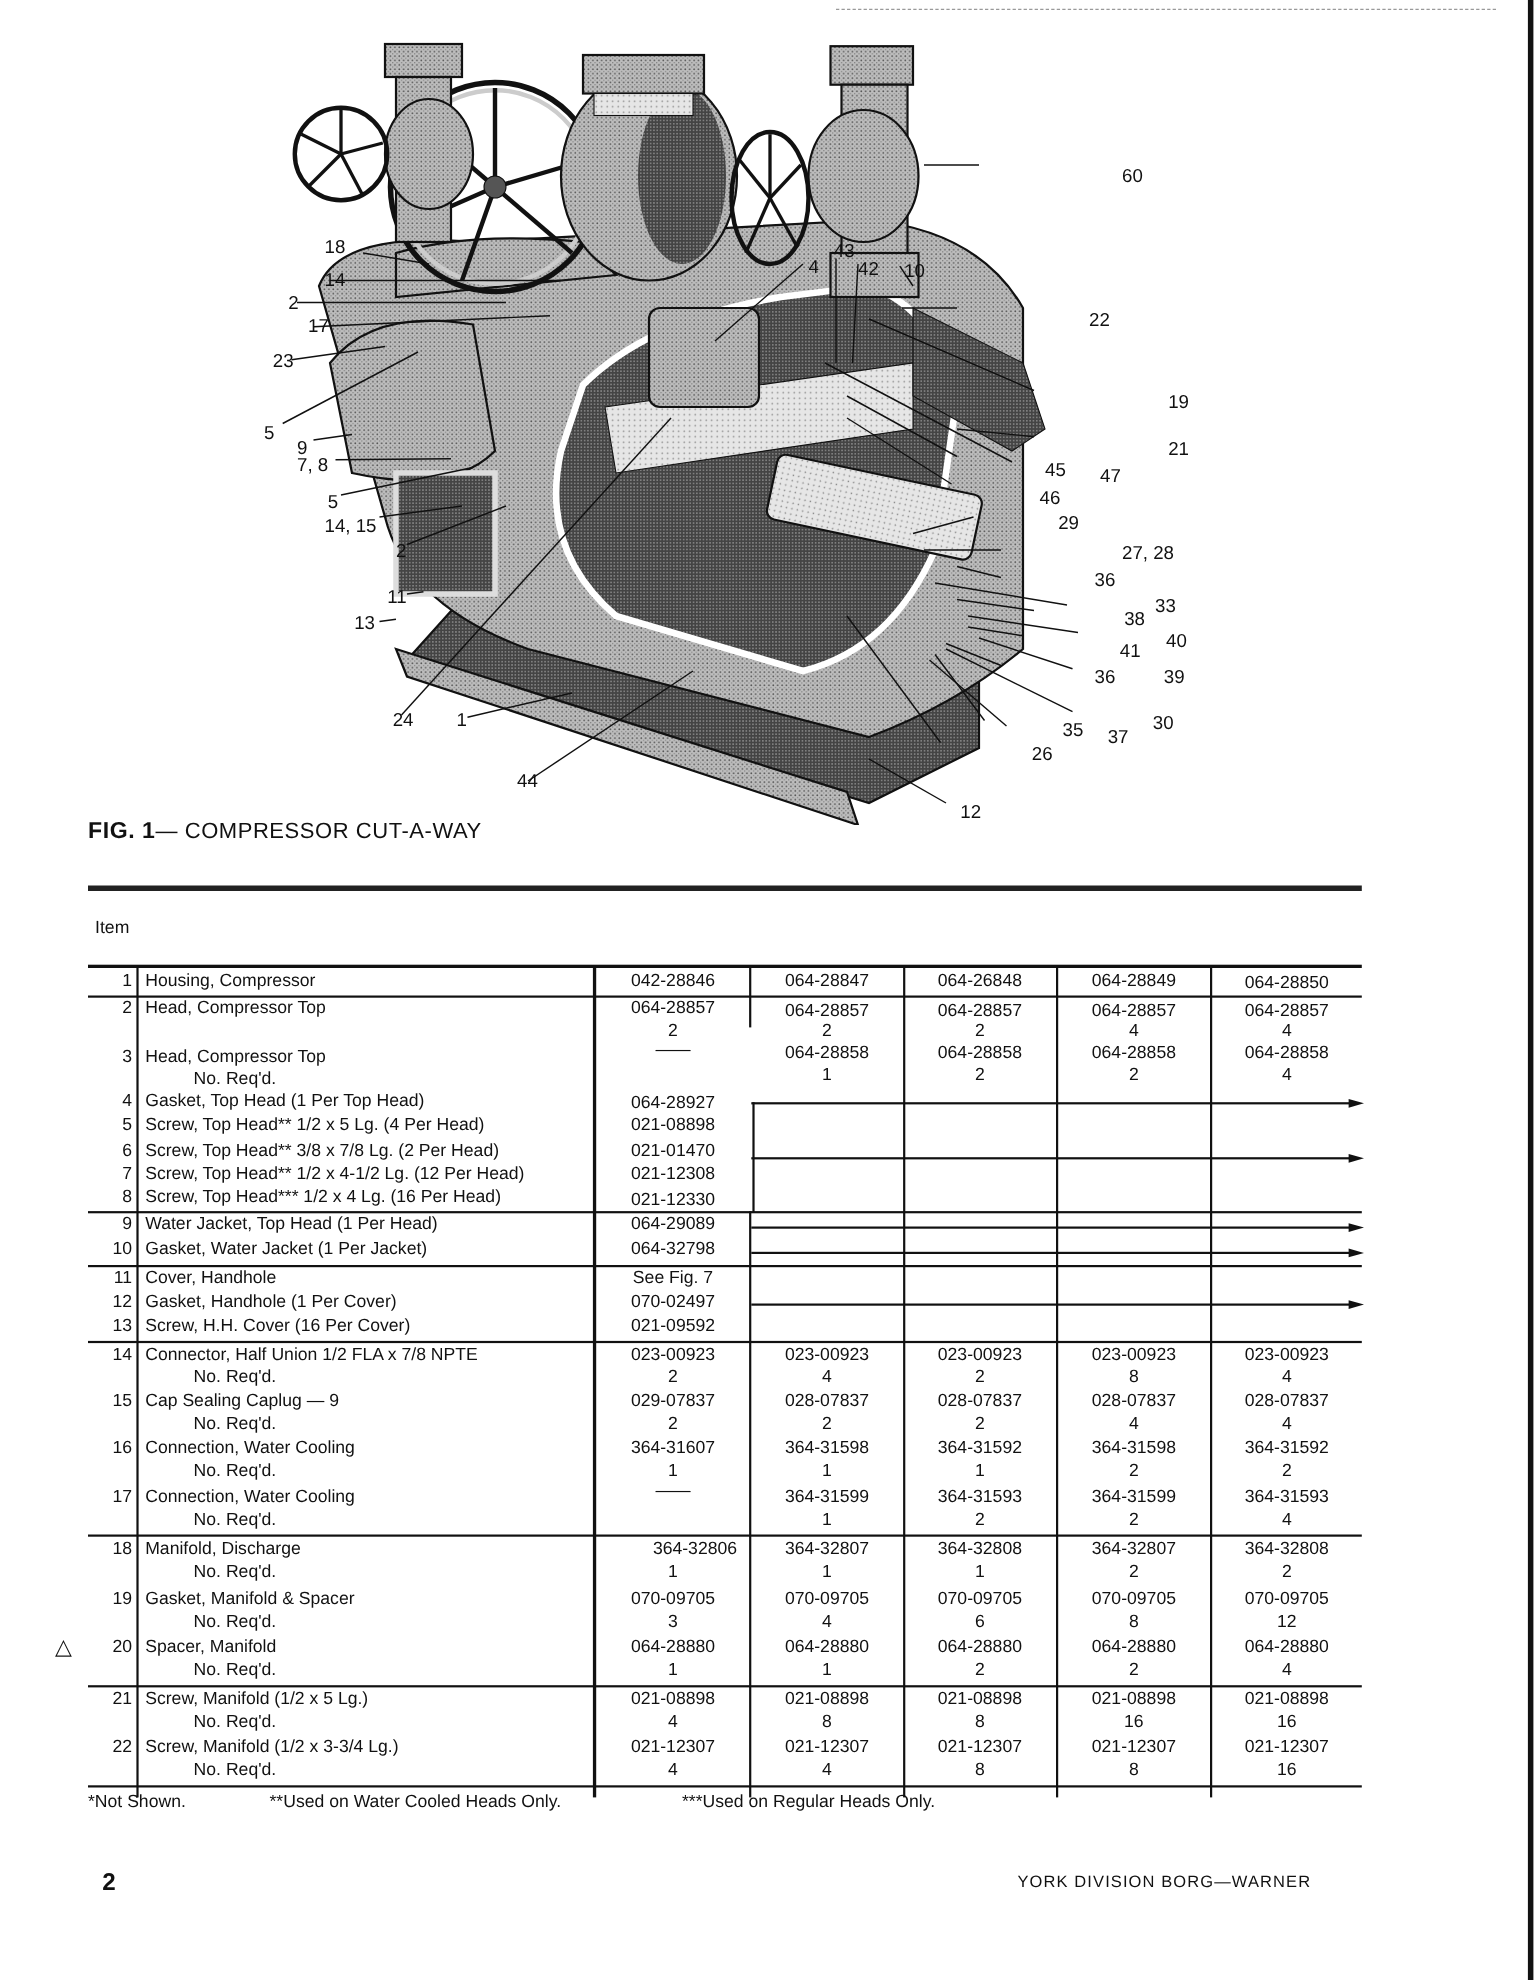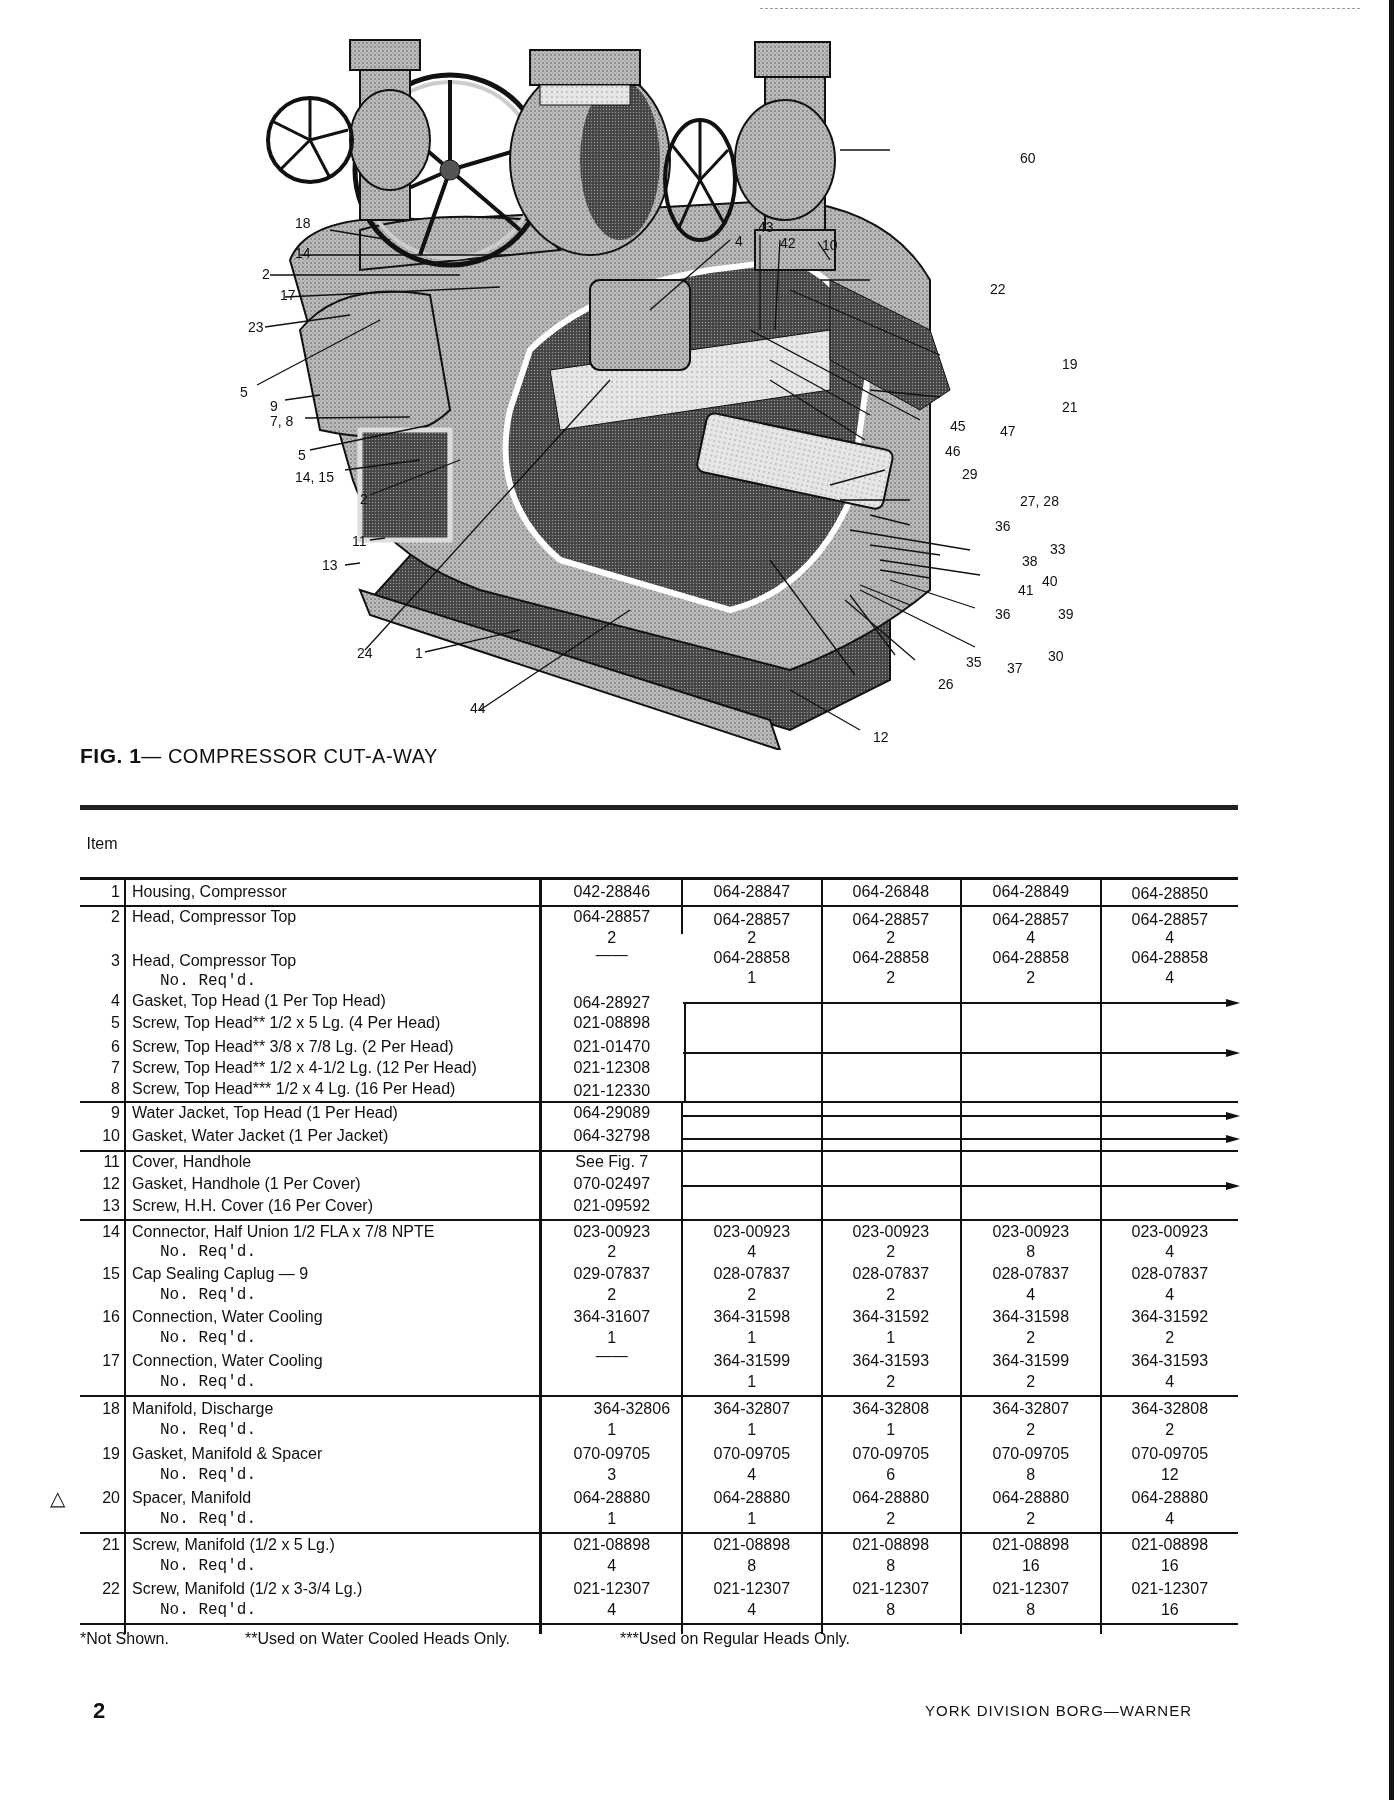--- a/index.html
+++ b/index.html
@@ -6,39 +6,39 @@
   html, body { width: 1398px; height: 1800px; background: #fff; overflow: hidden; }
   body { position: relative; font-family: "Liberation Sans Narrow", "Liberation Sans", sans-serif; color: #111; }
 
   
   .scan-top { position: absolute; left: 760px; top: 8px; width: 600px; height: 1px; border-top: 1px dashed #999; }
   .scan-right { position: absolute; right: 4px; top: 0; width: 5px; height: 1800px; background: #111; }
 
   
   .figure { position: absolute; left: 230px; top: 30px; width: 880px; height: 720px; }
   .figure svg { width: 100%; height: 100%; }
-  .callout { position: absolute; font-family: "Liberation Sans", sans-serif; font-size: 14px; color: #111; white-space: nowrap; }
+  .callout { position: absolute; font-family: "Liberation Sans", sans-serif; font-size: 17px; color: #111; white-space: nowrap; }
 
   .fig-caption { position: absolute; left: 80px; top: 744px; font-family: "Liberation Sans", sans-serif; font-size: 20px; letter-spacing: 0.5px; }
   .fig-caption b { font-weight: bold; font-size: 21px; }
   .tbl { position: absolute; left: 80px; top: 805px; width: 1158px; }
   .tbl-top-rule { position: absolute; left: 0; top: 0; width: 100%; height: 5px; background: #222; }
   .hdr { position: absolute; top: 5px; height: 67px; width: 100%; }
   .hdr-item { position: absolute; left: 0; top: 0; width: 44px; height: 67px; display: flex; align-items: center; justify-content: center; font-size: 16px; }
   .hdr-desc { position: absolute; left: 44px; top: 0; width: 416px; height: 67px; display: flex; align-items: center; justify-content: center; font-size: 16px; border-left: 1.5px solid #111; }
   .hdr-partno { position: absolute; left: 460px; top: 0; width: 698px; height: 32px; display: flex; align-items: flex-end; justify-content: center; font-size: 16px; border-left: 2.5px solid #111; padding-bottom: 2px; }
   .hdr-cols { position: absolute; left: 460px; top: 32px; width: 698px; height: 35px; display: flex; border-left: 2.5px solid #111; border-top: 1.5px solid #111; }
   .hdr-col { flex: 1; display: flex; align-items: center; justify-content: center; font-size: 16px; border-left: 1.5px solid #111; }
   .hdr-col:first-child { border-left: none; }
   .hdr-rule { position: absolute; left: 0; top: 72px; width: 100%; height: 3px; background: #111; }
   .group-rule { position: absolute; left: 0; width: 100%; height: 2px; background: #111; }
   .line { position: absolute; left: 0; width: 100%; height: 20px; font-size: 16px; line-height: 20px; }
   .c-item { position: absolute; left: 0; width: 40px; text-align: right; }
   .c-desc { position: absolute; left: 52px; width: 405px; white-space: nowrap; }
-  .c-desc.sub { left: 80px; font-family: Liberation Mono, monospace; }
+  .c-desc.sub { left: 96px; }
   .c-part { position: absolute; width: 139.6px; text-align: center; }
   .vline { position: absolute; width: 1.5px; background: #111; }
   .vline.thick { width: 2.5px; }
   .arrow-line { position: absolute; height: 2px; background: #111; }
   .arrow-head { position: absolute; width: 0; height: 0; border-top: 4px solid transparent; border-bottom: 4px solid transparent; border-left: 14px solid #111; }
   .delta { position: absolute; left: -30px; font-size: 20px; line-height: 20px; }
 
   .notes { position: absolute; left: 80px; top: 1630px; font-family: "Liberation Sans", sans-serif; font-size: 16px; }
   .notes span { position: absolute; white-space: nowrap; }
   .page-num { position: absolute; left: 93px; top: 1698px; font-family: "Liberation Sans", sans-serif; font-size: 22px; font-weight: bold; }
@@ -198,21 +198,21 @@
   <span class="callout" style="left:832px;top:326px;">19</span>
   <span class="callout" style="left:832px;top:369px;">21</span>
   <span class="callout" style="left:720px;top:388px;">45</span>
   <span class="callout" style="left:770px;top:393px;">47</span>
   <span class="callout" style="left:715px;top:413px;">46</span>
   <span class="callout" style="left:732px;top:436px;">29</span>
   <span class="callout" style="left:790px;top:463px;">27, 28</span>
   <span class="callout" style="left:765px;top:488px;">36</span>
   <span class="callout" style="left:820px;top:511px;">33</span>
   <span class="callout" style="left:792px;top:523px;">38</span>
-  <span class="callout" style="left:812px;top:543px;">40</span>
+  <span class="callout" style="left:830px;top:543px;">40</span>
   <span class="callout" style="left:788px;top:552px;">41</span>
   <span class="callout" style="left:765px;top:576px;">36</span>
   <span class="callout" style="left:828px;top:576px;">39</span>
   <span class="callout" style="left:818px;top:618px;">30</span>
   <span class="callout" style="left:736px;top:624px;">35</span>
   <span class="callout" style="left:777px;top:630px;">37</span>
   <span class="callout" style="left:708px;top:646px;">26</span>
 </div>
 
 <div class="fig-caption">

